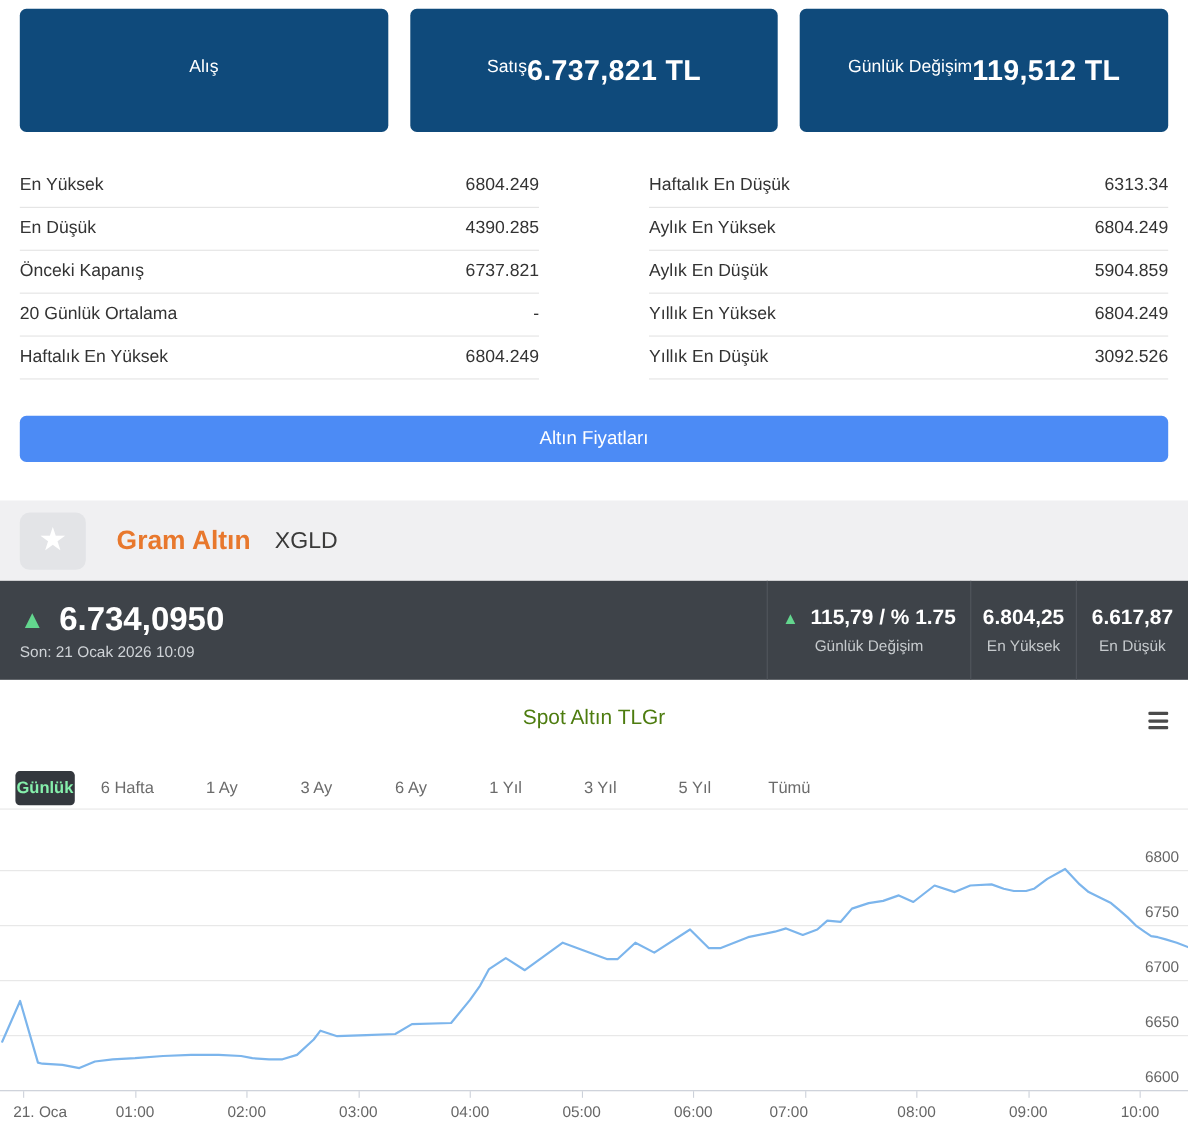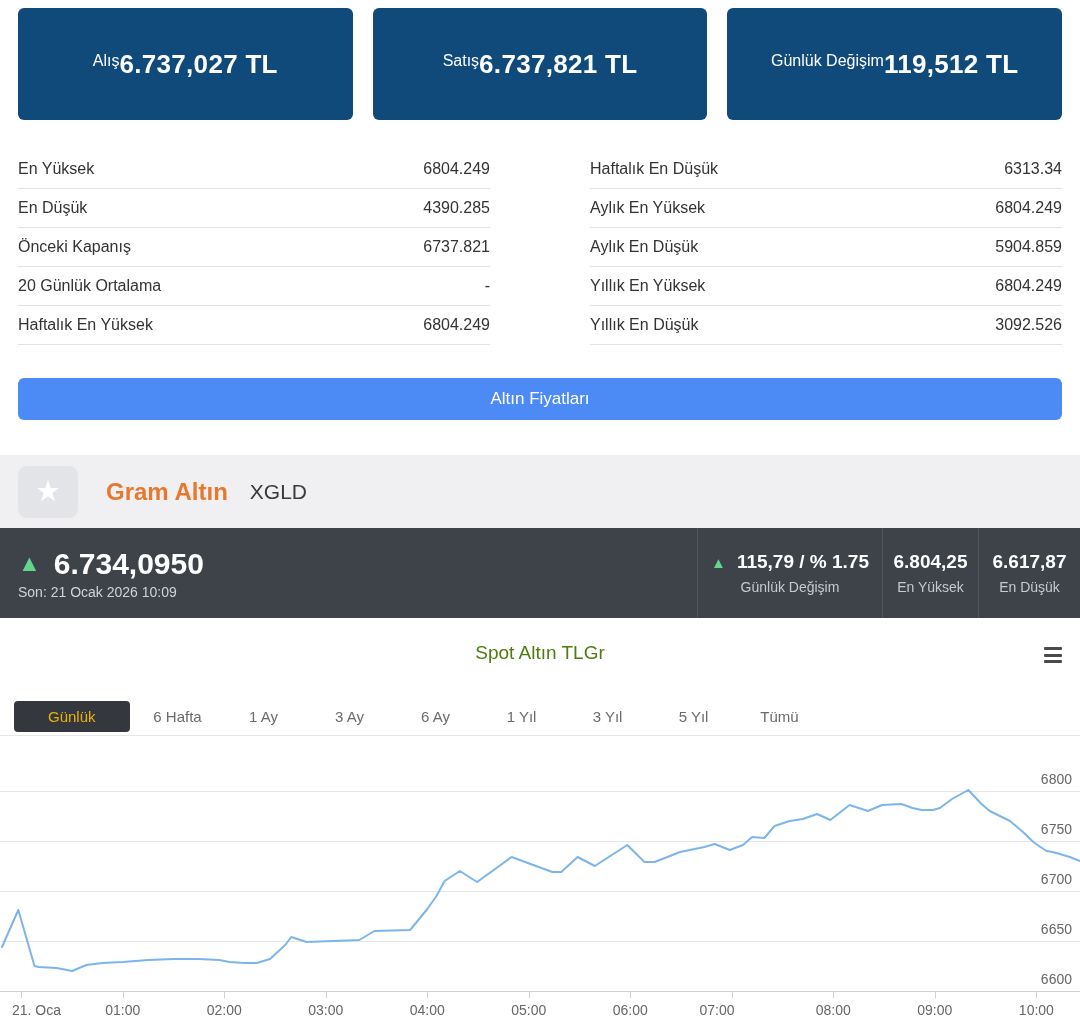--- a/index.html
+++ b/index.html
@@ -46,39 +46,38 @@
   .arrow-small { color: var(--green); font-size: 15px; line-height: 1; }
   .cell-label { font-size: 14px; color: #c6cacd; font-weight: normal; }
   
   .chart-title { text-align: center; padding-top: 24px; font-size: 19px; color: #4d7c0f; }
   .chart-menu { position: absolute; right: 16px; top: 645px; width: 22px; height: 20px;
     display: flex; flex-direction: column; justify-content: space-between; padding: 2px 2px; cursor: pointer; }
   .hbar { display: block; height: 3px; background: #4a4a4a; border-radius: 1px; }
   .tabs { margin-top: 34px; height: 38px; display: flex; align-items: center;
     padding-left: 14px; border-bottom: 1px solid #e7e7e7; }
   .tab { width: 86px; text-align: center; font-size: 15px; color: #6b6b6b; cursor: pointer; }
-  .tab.selected { width: auto; padding: 7px 34px; margin-right: 5px; background: var(--dark-tab);
-    color: #eab308; font-weight: normal; border-radius: 4px; }
+  .tab.selected { width: auto; padding: 7px 1px; margin-right: 5px; background: var(--dark-tab);
+    color: #86efac; font-weight: bold; border-radius: 4px; }
   #plot { position: relative; height: 291px; }
   .gridline { position: absolute; left: 0; right: 0; height: 1px; background: #e6e6e6; }
   .axisline { position: absolute; left: 0; right: 0; height: 1px; background: #ccd1da; }
   .ylabel { position: absolute; right: 8px; font-size: 14px; color: #666; }
   .xtick { position: absolute; width: 1px; height: 6px; background: #ccd1da; }
   .xlabel { position: absolute; font-size: 14px; color: #666; white-space: nowrap;
     transform: translateX(-50%); }
   .xlabel.first { transform: none; }
   #line-svg { position: absolute; left: 0; top: 0; }
 </style>
 </head>
 <body>
 
 <div class="cards">
     <div class="card">
      <div class="card-label">Alış</div>
-     <div class="card-value">6.737,027 TL</div>
    </div>
     <div class="card">
      <div class="card-label">Satış</div>
      <div class="card-value">6.737,821 TL</div>
    </div>
     <div class="card">
      <div class="card-label">Günlük Değişim</div>
      <div class="card-value">119,512 TL</div>
    </div>
   </div>

